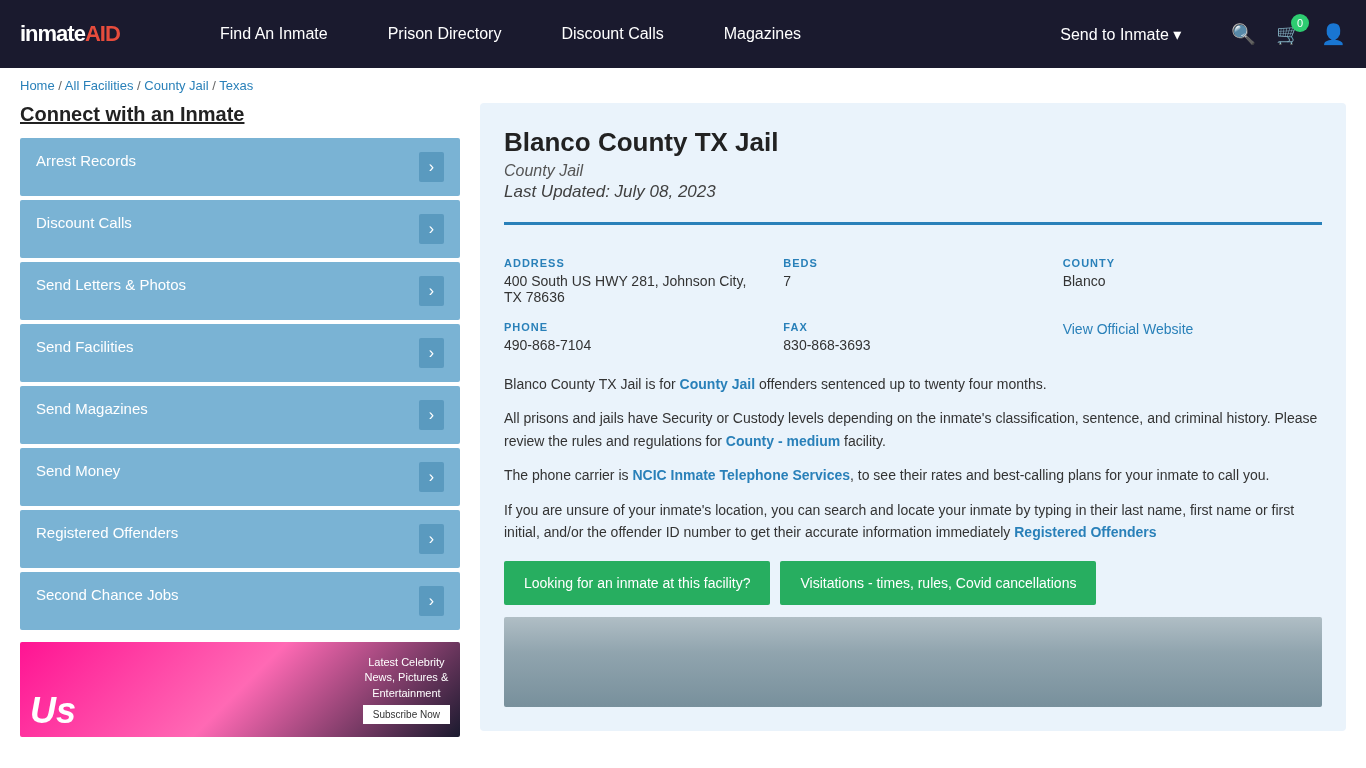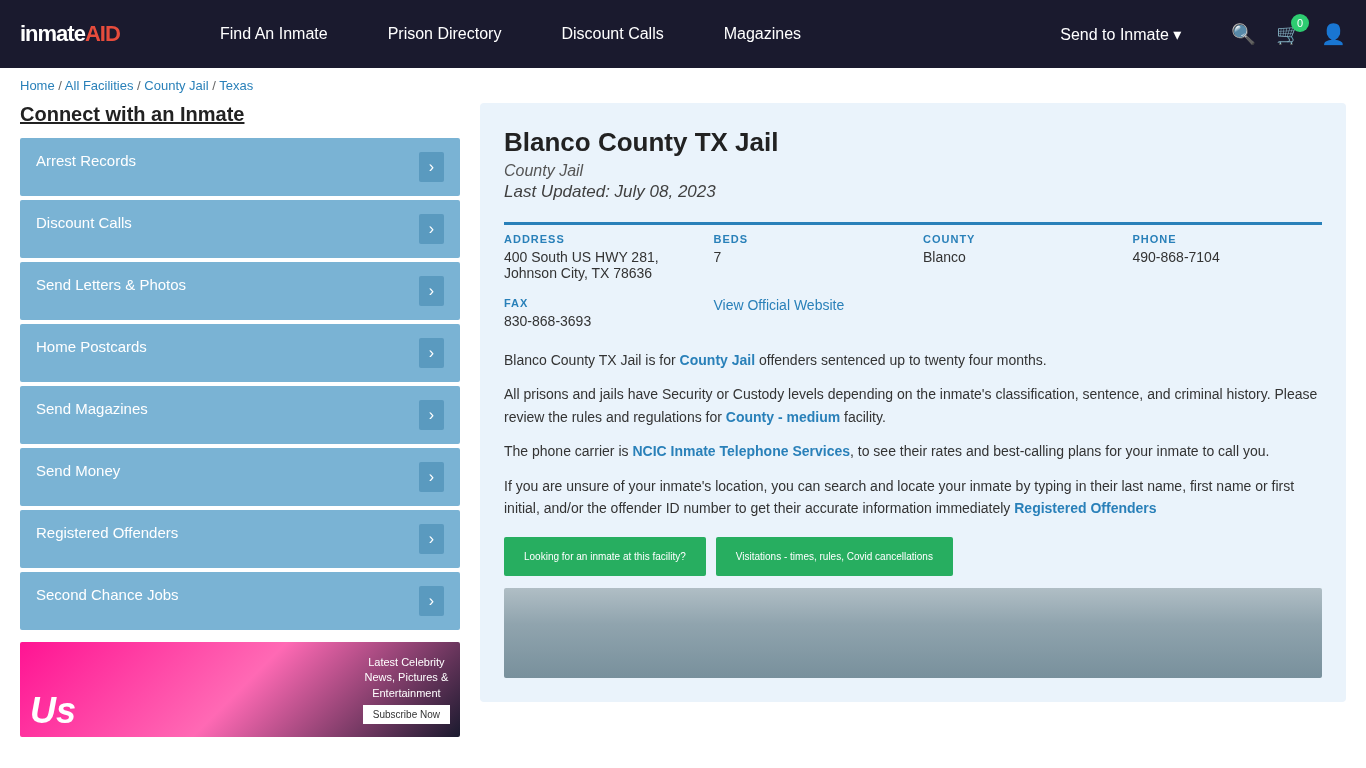--- a/index.html
+++ b/index.html
@@ -190,24 +190,24 @@
     }
     .facility-updated {
       font-size: 17px;
       color: #404040;
       font-style: italic;
       margin-bottom: 20px;
     }
 
     .facility-info-grid {
       display: grid;
-      grid-template-columns: 1fr 1fr 1fr 1fr;
+      grid-template-columns: 1fr 1fr 1fr;
       gap: 16px 20px;
       border-top: 3px solid #2980b9;
-      padding-top: 8px;
+      padding-top: 32px;
       margin-bottom: 20px;
     }
     .info-label {
       font-size: 11px;
       font-weight: bold;
       color: #2980b9;
       letter-spacing: 1px;
       text-transform: uppercase;
       margin-bottom: 4px;
     }
@@ -240,21 +240,21 @@
       display: flex;
       gap: 10px;
       flex-wrap: wrap;
       margin-bottom: 12px;
     }
     .btn-green {
       background: #27ae60;
       color: #fff;
       border: none;
       padding: 14px 20px;
-      font-size: 10px;
+      font-size: 14px;
       cursor: pointer;
       border-radius: 2px;
       font-weight: 500;
     }
 
     .facility-image {
       width: 100%;
       height: 90px;
       background: linear-gradient(180deg, #b0bec5 0%, #90a4ae 40%, #78909c 100%);
       border-radius: 2px;
@@ -309,21 +309,21 @@
       </div>
       <div class="sidebar-item">
         <span>Discount Calls</span>
         <span class="sidebar-arrow">›</span>
       </div>
       <div class="sidebar-item">
         <span>Send Letters &amp; Photos</span>
         <span class="sidebar-arrow">›</span>
       </div>
       <div class="sidebar-item">
-        <span>Home Postcards</span>
+        <span>Send Facilities</span>
         <span class="sidebar-arrow">›</span>
       </div>
       <div class="sidebar-item">
         <span>Send Magazines</span>
         <span class="sidebar-arrow">›</span>
       </div>
       <div class="sidebar-item">
         <span>Send Money</span>
         <span class="sidebar-arrow">›</span>
       </div>

